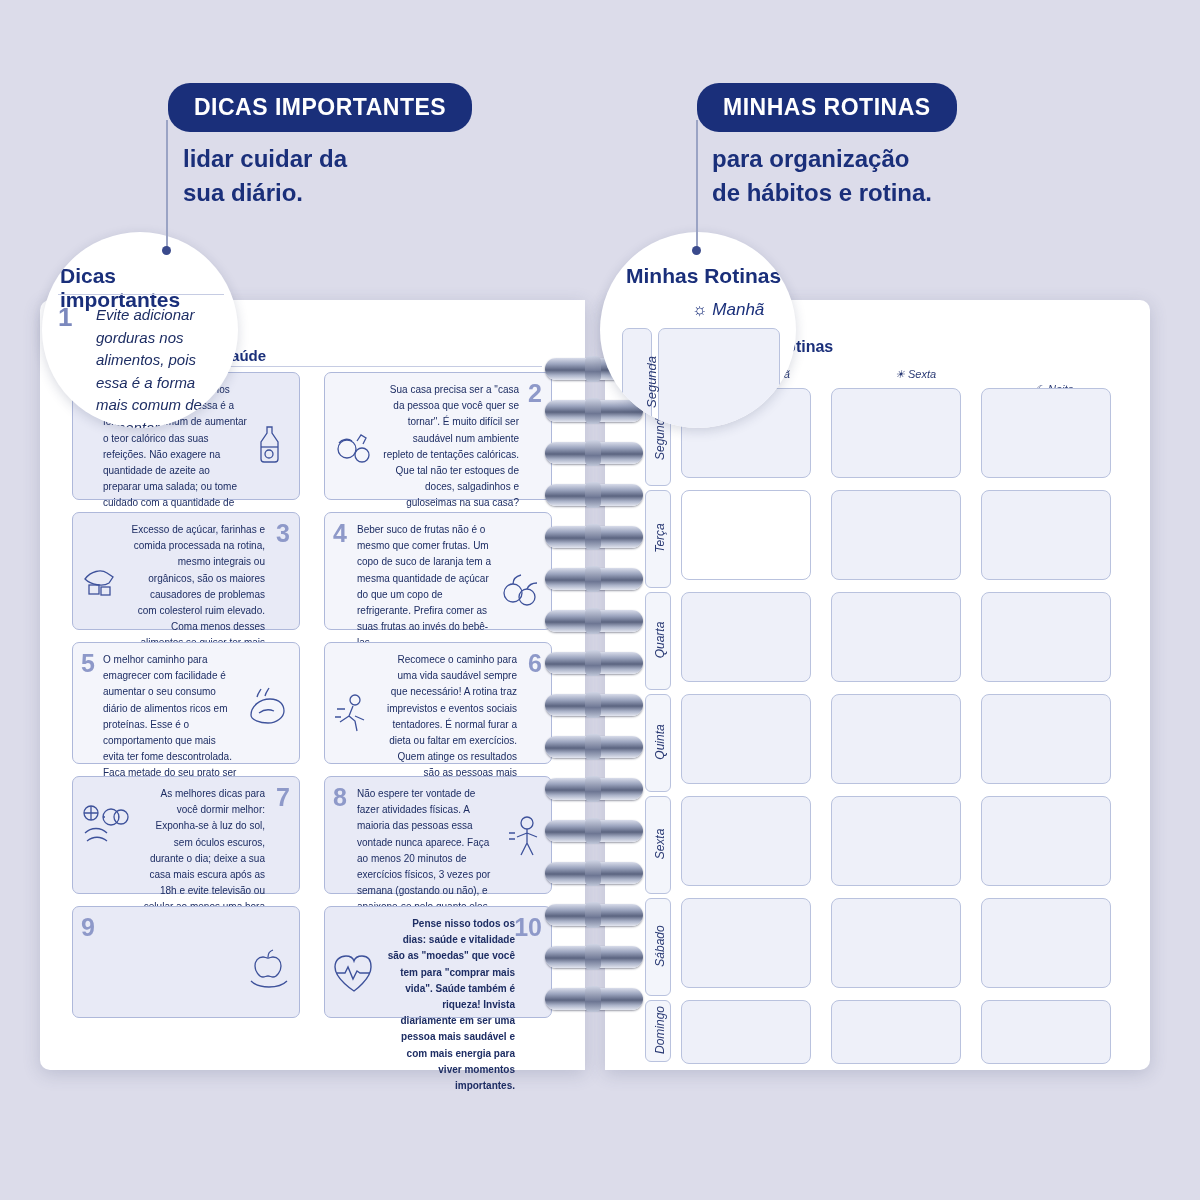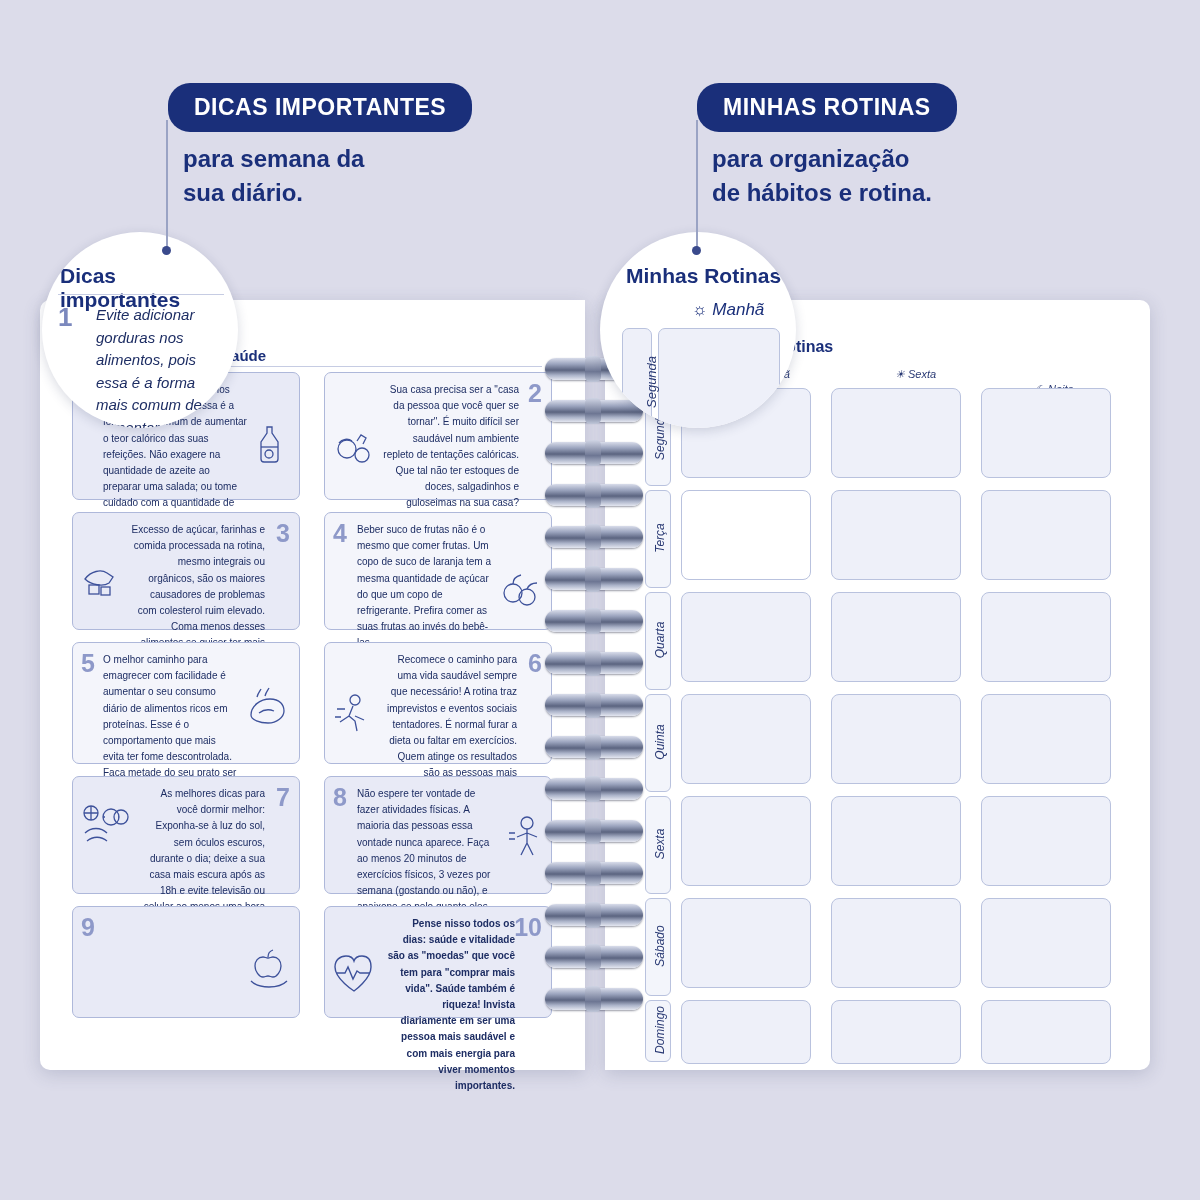--- a/index.html
+++ b/index.html
@@ -372,21 +372,21 @@
       <span>☼</span>
       <span>Manhã</span>
     </div>
     <div class="m-grid" style="left:22px;top:96px;width:28px;height:100px;"></div>
     <div class="m-grid" style="left:58px;top:96px;width:120px;height:100px;"></div>
     <div class="m-day" style="left:44px;top:176px;">Segunda</div>
   </div>
 
   <div class="badge left">DICAS IMPORTANTES</div>
   <div class="calltext left">
-    <div>para semana da</div>
+    <div>lidar cuidar da</div>
     <div>sua diário.</div>
   </div>
   <div class="conn" style="left:166px;top:120px;height:130px;"></div>
   <div class="dot" style="left:162px;top:246px;"></div>
 
   <div class="badge right">MINHAS ROTINAS</div>
   <div class="calltext right">
     <div>para organização</div>
     <div>de hábitos e rotina.</div>
   </div>

